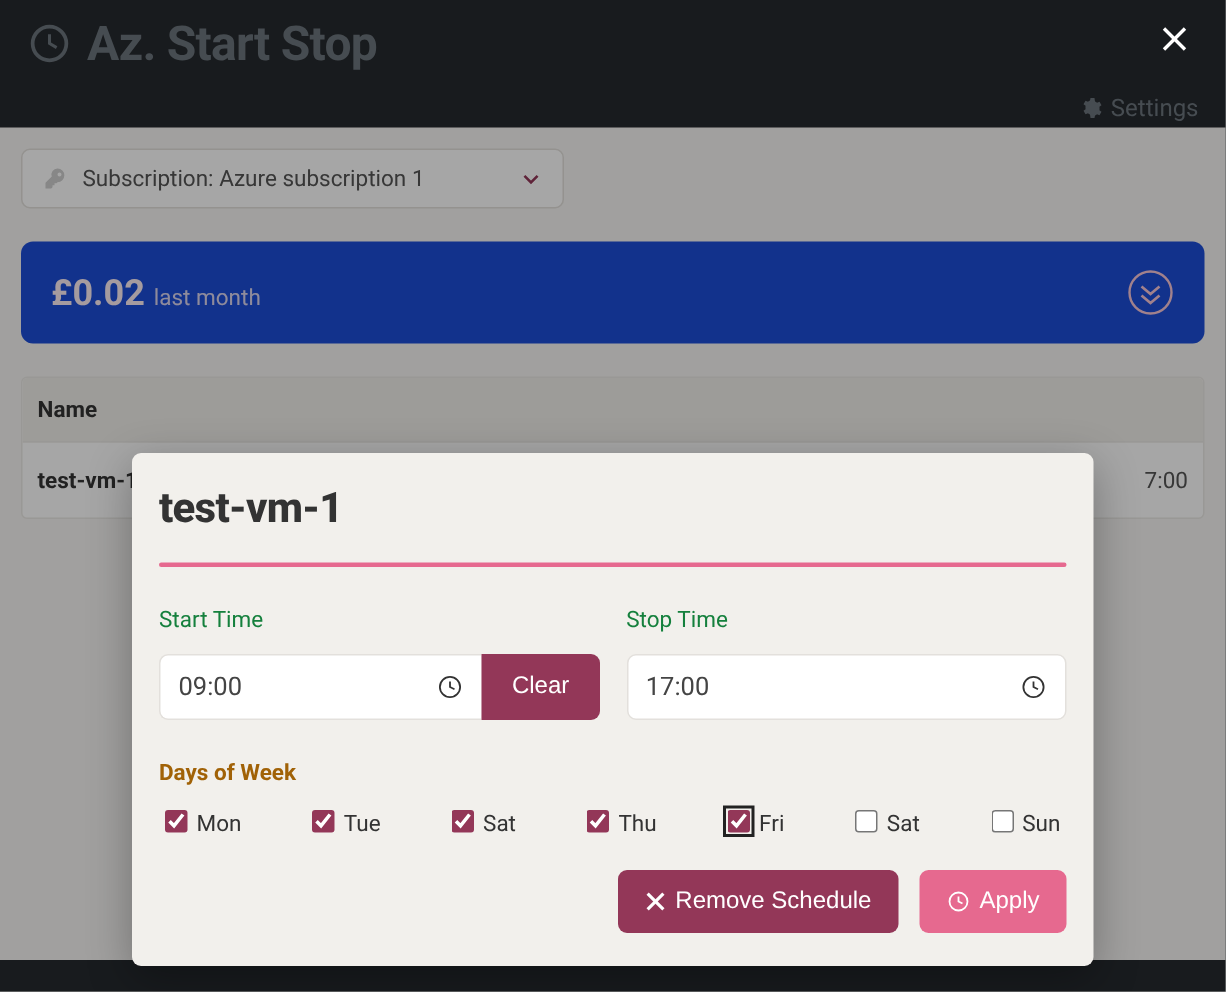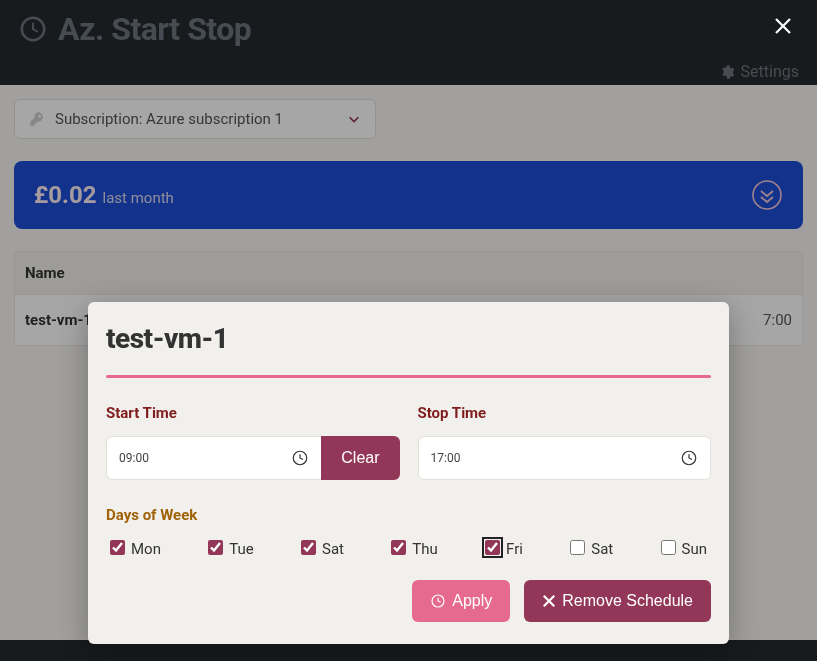--- a/index.html
+++ b/index.html
@@ -35,23 +35,23 @@
   .trow { display: flex; justify-content: space-between; padding: 16px 10px; font-size: 15px; color: #333; }
   .row-name { font-weight: 700; }
   .row-time { color: #555; }
 
   
   .modal { position: absolute; z-index: 30; left: 88px; top: 302px; width: 641px; background: #f2f0ec; border-radius: 6px; box-shadow: 0 8px 30px rgba(0,0,0,0.3); padding: 20px 18px 22px 18px; }
   .modal-title { font-size: 28px; font-weight: 800; color: #333; letter-spacing: -0.5px; }
   .rule { height: 3px; background: #e6698f; margin: 20px 0 26px 0; border-radius: 2px; }
   .times-row { display: flex; gap: 18px; align-items: flex-end; }
   .field-block { flex: 1; }
-  .field-label { font-size: 15px; font-weight: 700; color: #7f1d1d; margin-bottom: 14px; }
+  .field-label { font-size: 15px; font-weight: 400; color: #15803d; margin-bottom: 14px; }
   .start-wrap { display: flex; gap: 0; }
-  .time-input { flex: 1; background: #fff; border: 1px solid #e3e0dc; border-radius: 6px; padding: 10px 12px; font-size: 12px; color: #444; display: flex; align-items: center; justify-content: space-between; height: 44px; text-align: right; }
+  .time-input { flex: 1; background: #fff; border: 1px solid #e3e0dc; border-radius: 6px; padding: 10px 12px; font-size: 17px; color: #444; display: flex; align-items: center; justify-content: space-between; height: 44px; text-align: right; }
   .start-wrap .time-input { border-top-right-radius: 0; border-bottom-right-radius: 0; border-right: none; }
   .clock-ic { width: 18px; height: 18px; stroke: #333; stroke-width: 1.6; fill: none; }
   .clear-btn { background: #933758; color: #fff; border: none; padding: 0 20px; font-size: 16px; border-top-right-radius: 6px; border-bottom-right-radius: 6px; height: 44px; cursor: pointer; }
 
   .dow-label { font-size: 15px; font-weight: 700; color: #a16207; margin-top: 26px; }
   .dow-row { display: flex; justify-content: space-between; margin-top: 16px; padding: 0 4px; }
   .dow-item { display: flex; align-items: flex-start; gap: 6px; font-size: 15px; color: #333; }
   .cb { width: 15px; height: 15px; accent-color: #933758; }
   .cb-fri { outline: 2px solid #222; outline-offset: 1px; }
 
@@ -179,28 +179,28 @@
         <input type="checkbox" class="cb" style="">
         <span>Sat</span>
       </label>
     <label class="dow-item">
         <input type="checkbox" class="cb" style="">
         <span>Sun</span>
       </label>
   </div>
 
   <div class="actions">
+    <button class="btn btn-remove">
+      <svg class="x-ic" viewBox="0 0 16 16">
+          <line x1="2" y1="2" x2="14" y2="14"></line>
+          <line x1="14" y1="2" x2="2" y2="14"></line>
+        </svg>
+      <span>Remove Schedule</span>
+    </button>
     <button class="btn btn-apply">
       <svg class="apply-clock" viewBox="0 0 24 24">
           <circle cx="12" cy="12" r="9"></circle>
           <polyline points="12 7 12 12 16 14"></polyline>
         </svg>
       <span>Apply</span>
     </button>
-    <button class="btn btn-remove">
-      <svg class="x-ic" viewBox="0 0 16 16">
-          <line x1="2" y1="2" x2="14" y2="14"></line>
-          <line x1="14" y1="2" x2="2" y2="14"></line>
-        </svg>
-      <span>Remove Schedule</span>
-    </button>
   </div>
 </div>
 
 </body></html>

